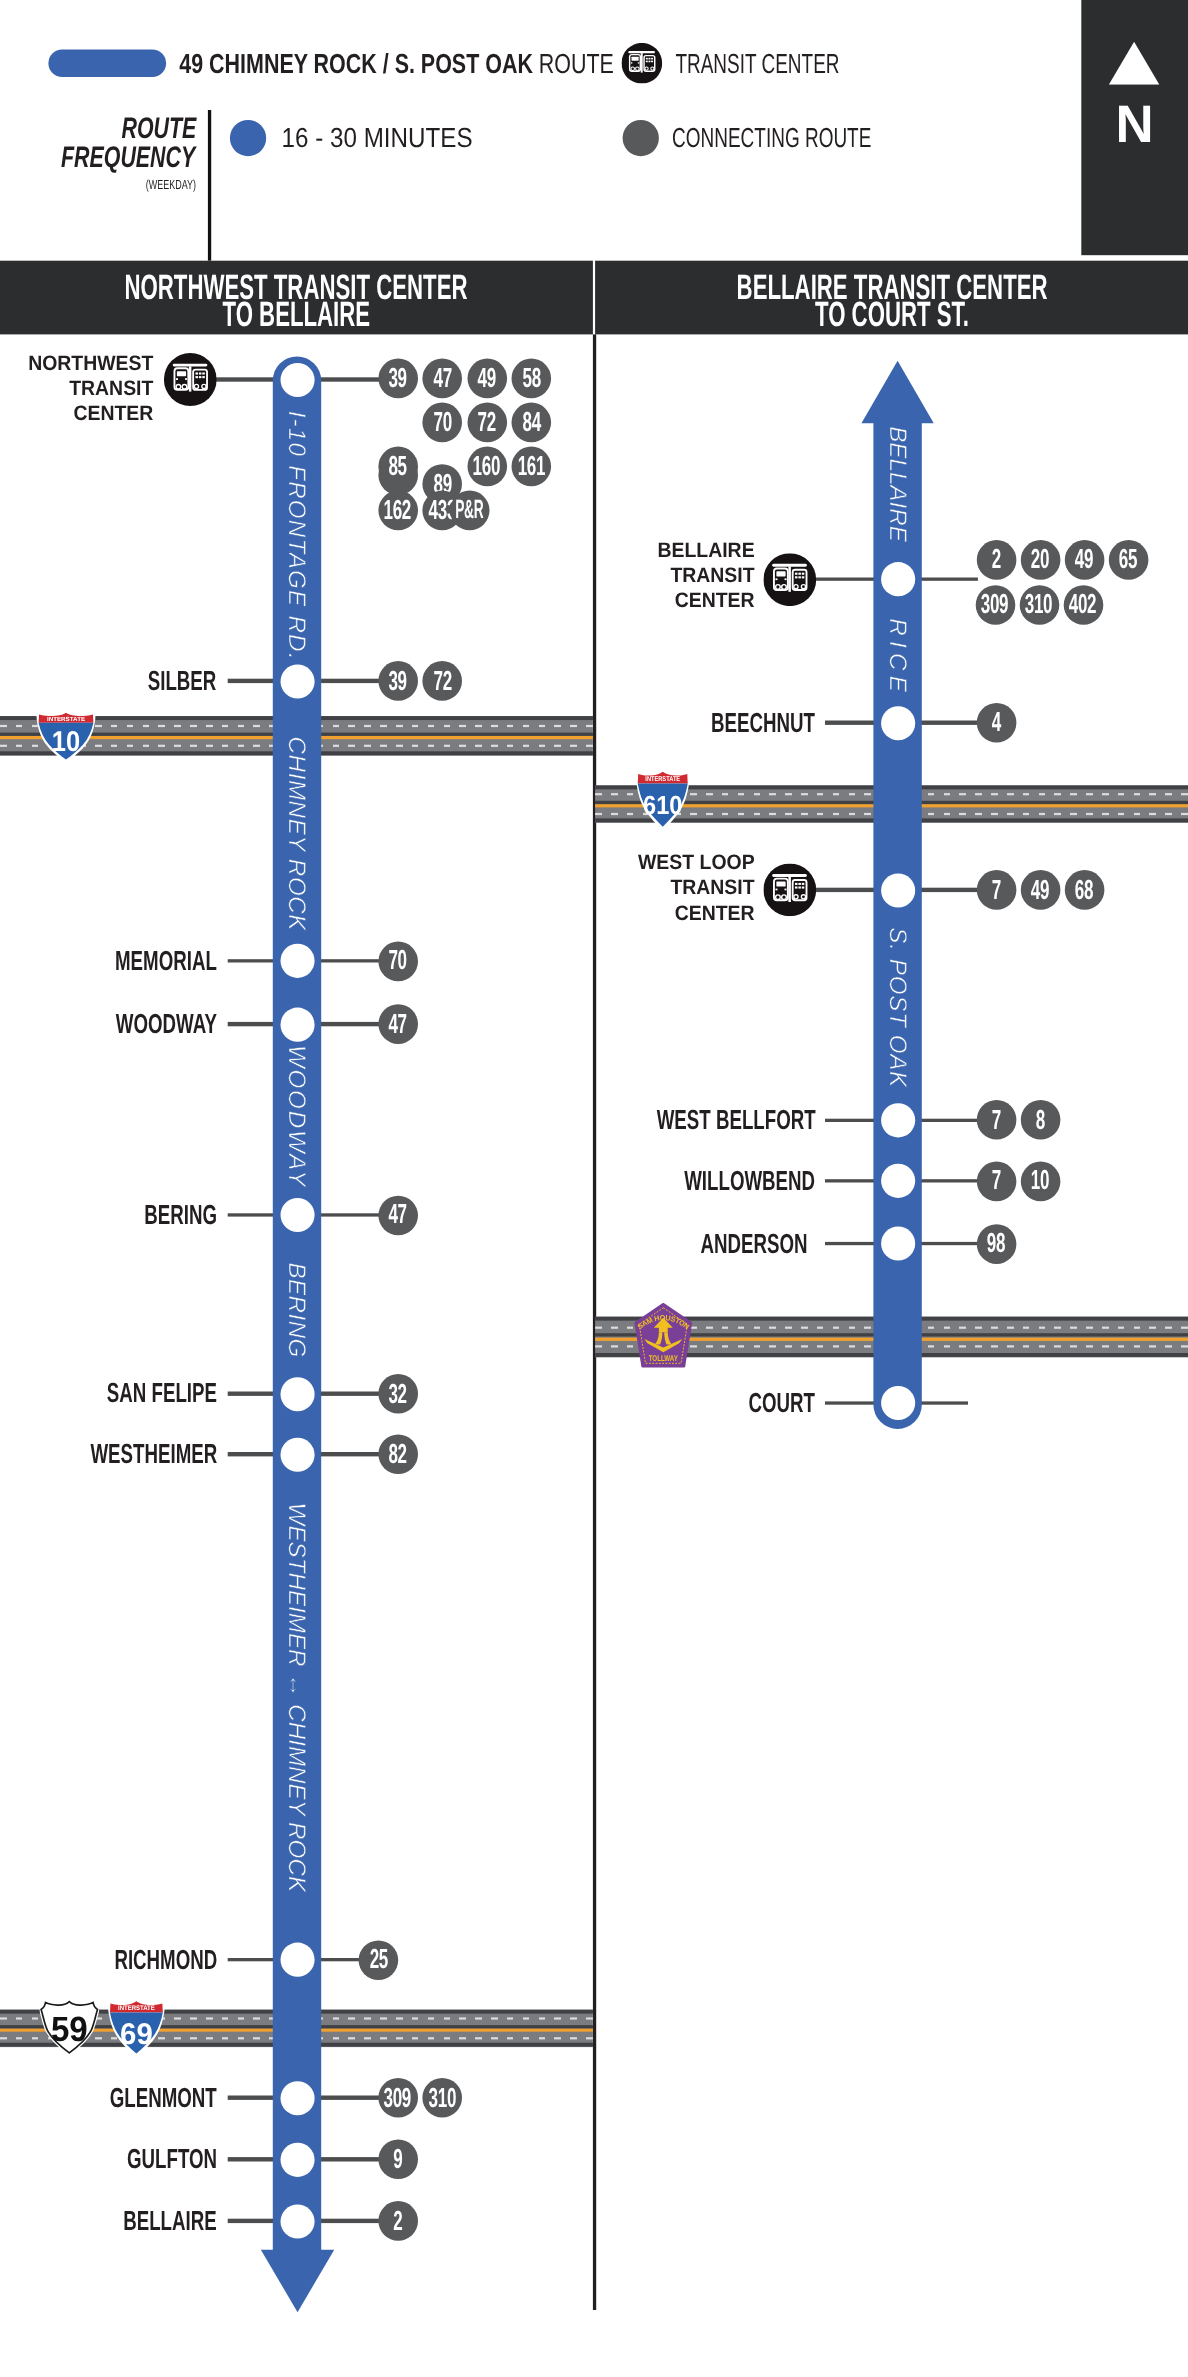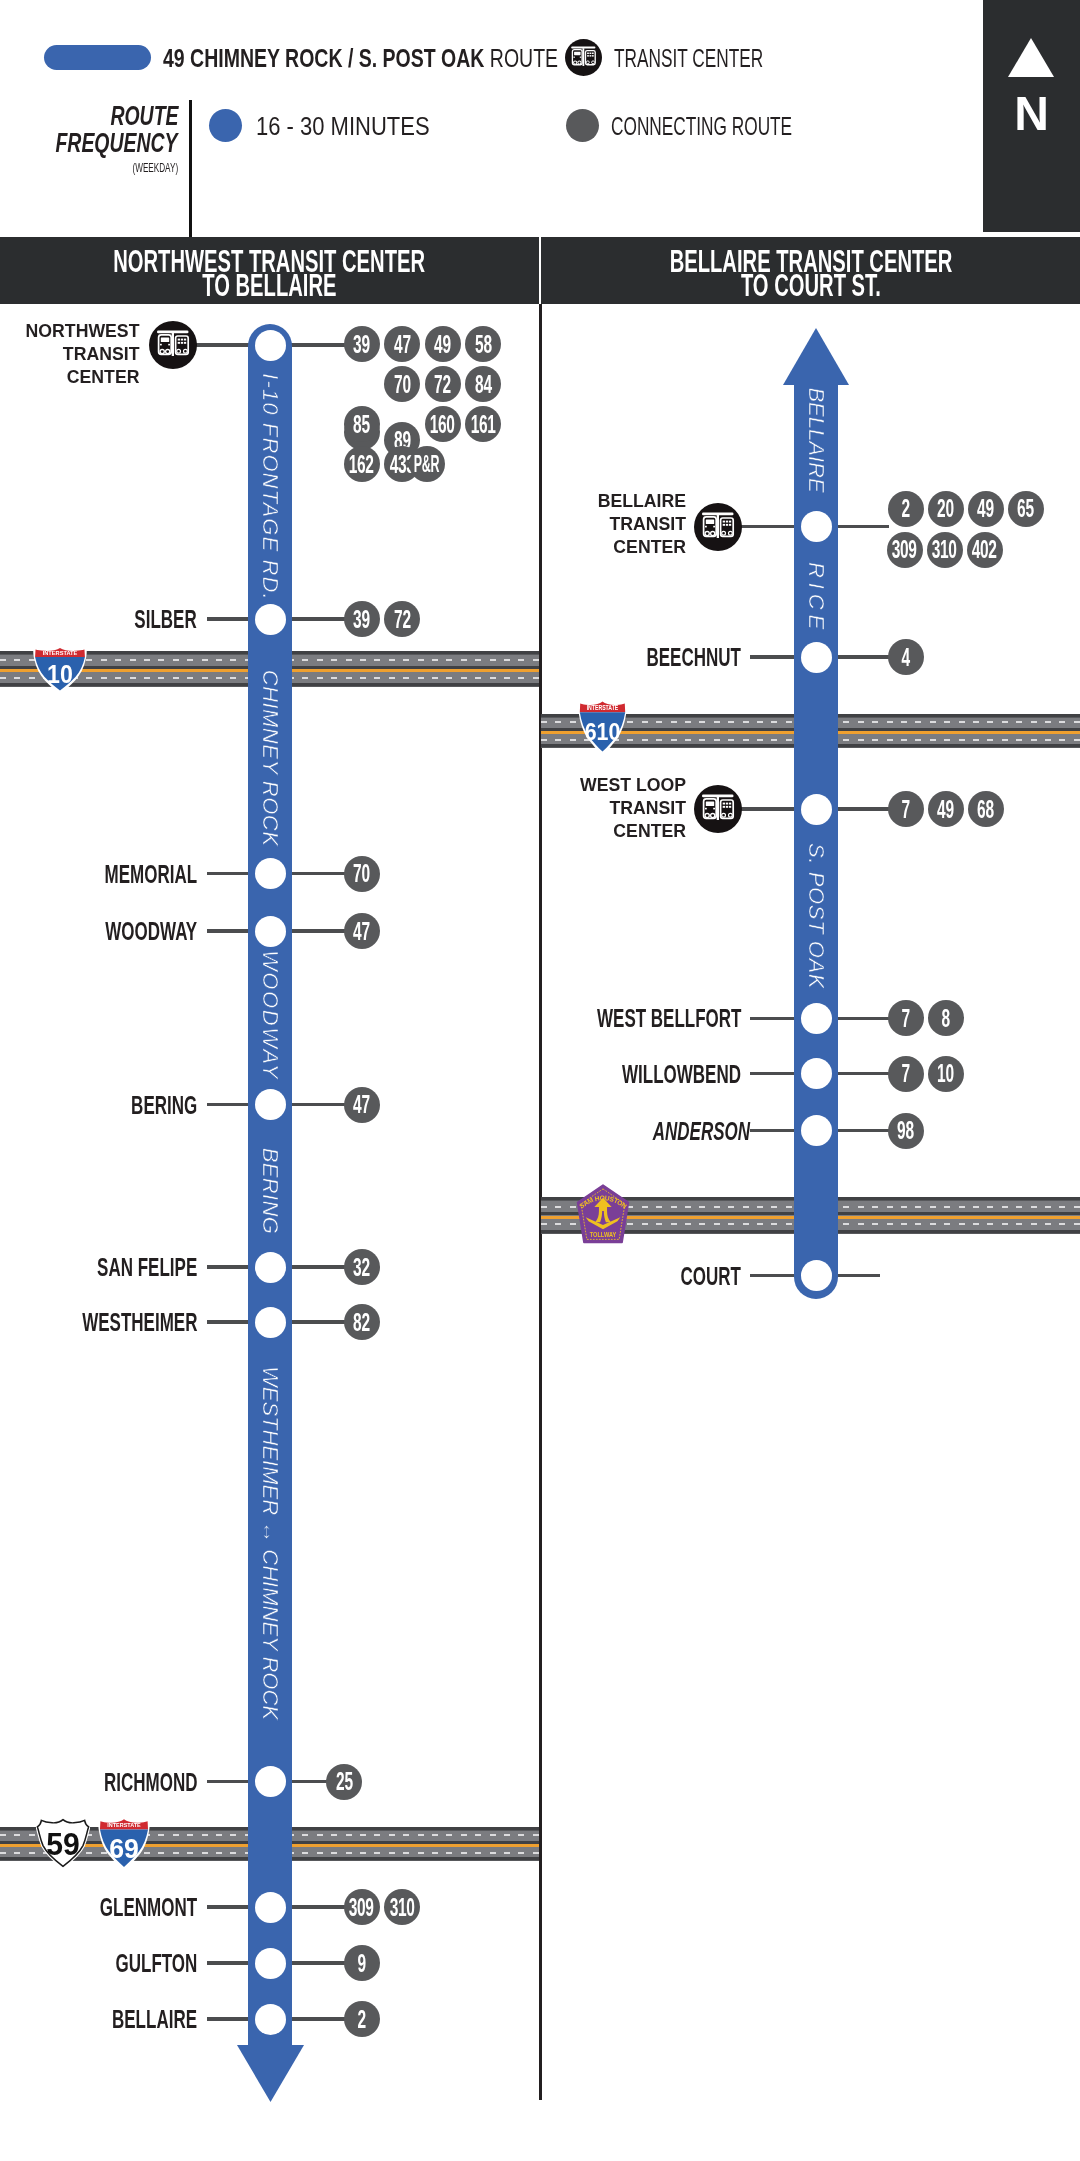--- a/index.html
+++ b/index.html
@@ -320,21 +320,21 @@
 <div style="position:absolute;left:750px;top:1071.75px;width:138.5px;height:3.5px;background:#4c4d4f;z-index:2"></div>
 <div class="sl" style="right:339px;top:1057.5px;"><span>WILLOWBEND</span></div>
 <div style="position:absolute;left:800.5px;top:1058.0px;width:31px;height:31px;border-radius:50%;background:#fff;z-index:4"></div>
 <div class="gc" style="left:887.5px;top:1055.5px;width:36px;height:36px;">
     <span style="font-size:25px;transform:scaleX(0.62)">7</span>
   </div>
 <div class="gc" style="left:927.5px;top:1055.5px;width:36px;height:36px;">
     <span style="font-size:25px;transform:scaleX(0.62)">10</span>
   </div>
 <div style="position:absolute;left:750px;top:1128.75px;width:138.5px;height:3.5px;background:#4c4d4f;z-index:2"></div>
-<div class="sl" style="right:330px;top:1114.5px;font-style:italic;"><span>ANDERSON</span></div>
+<div class="sl" style="right:346px;top:1114.5px;"><span>ANDERSON</span></div>
 <div style="position:absolute;left:800.5px;top:1115.0px;width:31px;height:31px;border-radius:50%;background:#fff;z-index:4"></div>
 <div class="gc" style="left:887.5px;top:1112.5px;width:36px;height:36px;">
     <span style="font-size:25px;transform:scaleX(0.62)">98</span>
   </div>
 <div style="position:absolute;left:750px;top:1273.75px;width:130px;height:3.5px;background:#4c4d4f;z-index:2"></div>
 <div class="sl" style="right:339px;top:1259.5px;"><span>COURT</span></div>
 <div style="position:absolute;left:800.5px;top:1260.0px;width:31px;height:31px;border-radius:50%;background:#fff;z-index:4"></div>
 <svg style="position:absolute;left:32.0px;top:644.0px;z-index:7" width="56" height="52" viewBox="0 0 100 100" preserveAspectRatio="none">
 <path d="M50 3 C44 7.5 33 10.3 21 9.7 C13.5 9.3 6.5 8 2.5 6.5 C1.8 13.5 2.3 22 4.2 30.5 C7.5 47 14 60 23 70 C32 80 41 88 50 96 C59 88 68 80 77 70 C86 60 92.5 47 95.8 30.5 C97.7 22 98.2 13.5 97.5 6.5 C93.5 8 86.5 9.3 79 9.7 C67 10.3 56 7.5 50 3 Z" fill="#fff"></path>
 <path d="M50 7.5 C44.5 11.5 34 13.8 22 13.2 C16 12.9 10.5 12 6.3 10.8 L5.5 25 L94.5 25 L93.7 10.8 C89.5 12 84 12.9 78 13.2 C66 13.8 55.5 11.5 50 7.5 Z" fill="#d02a30"></path>

